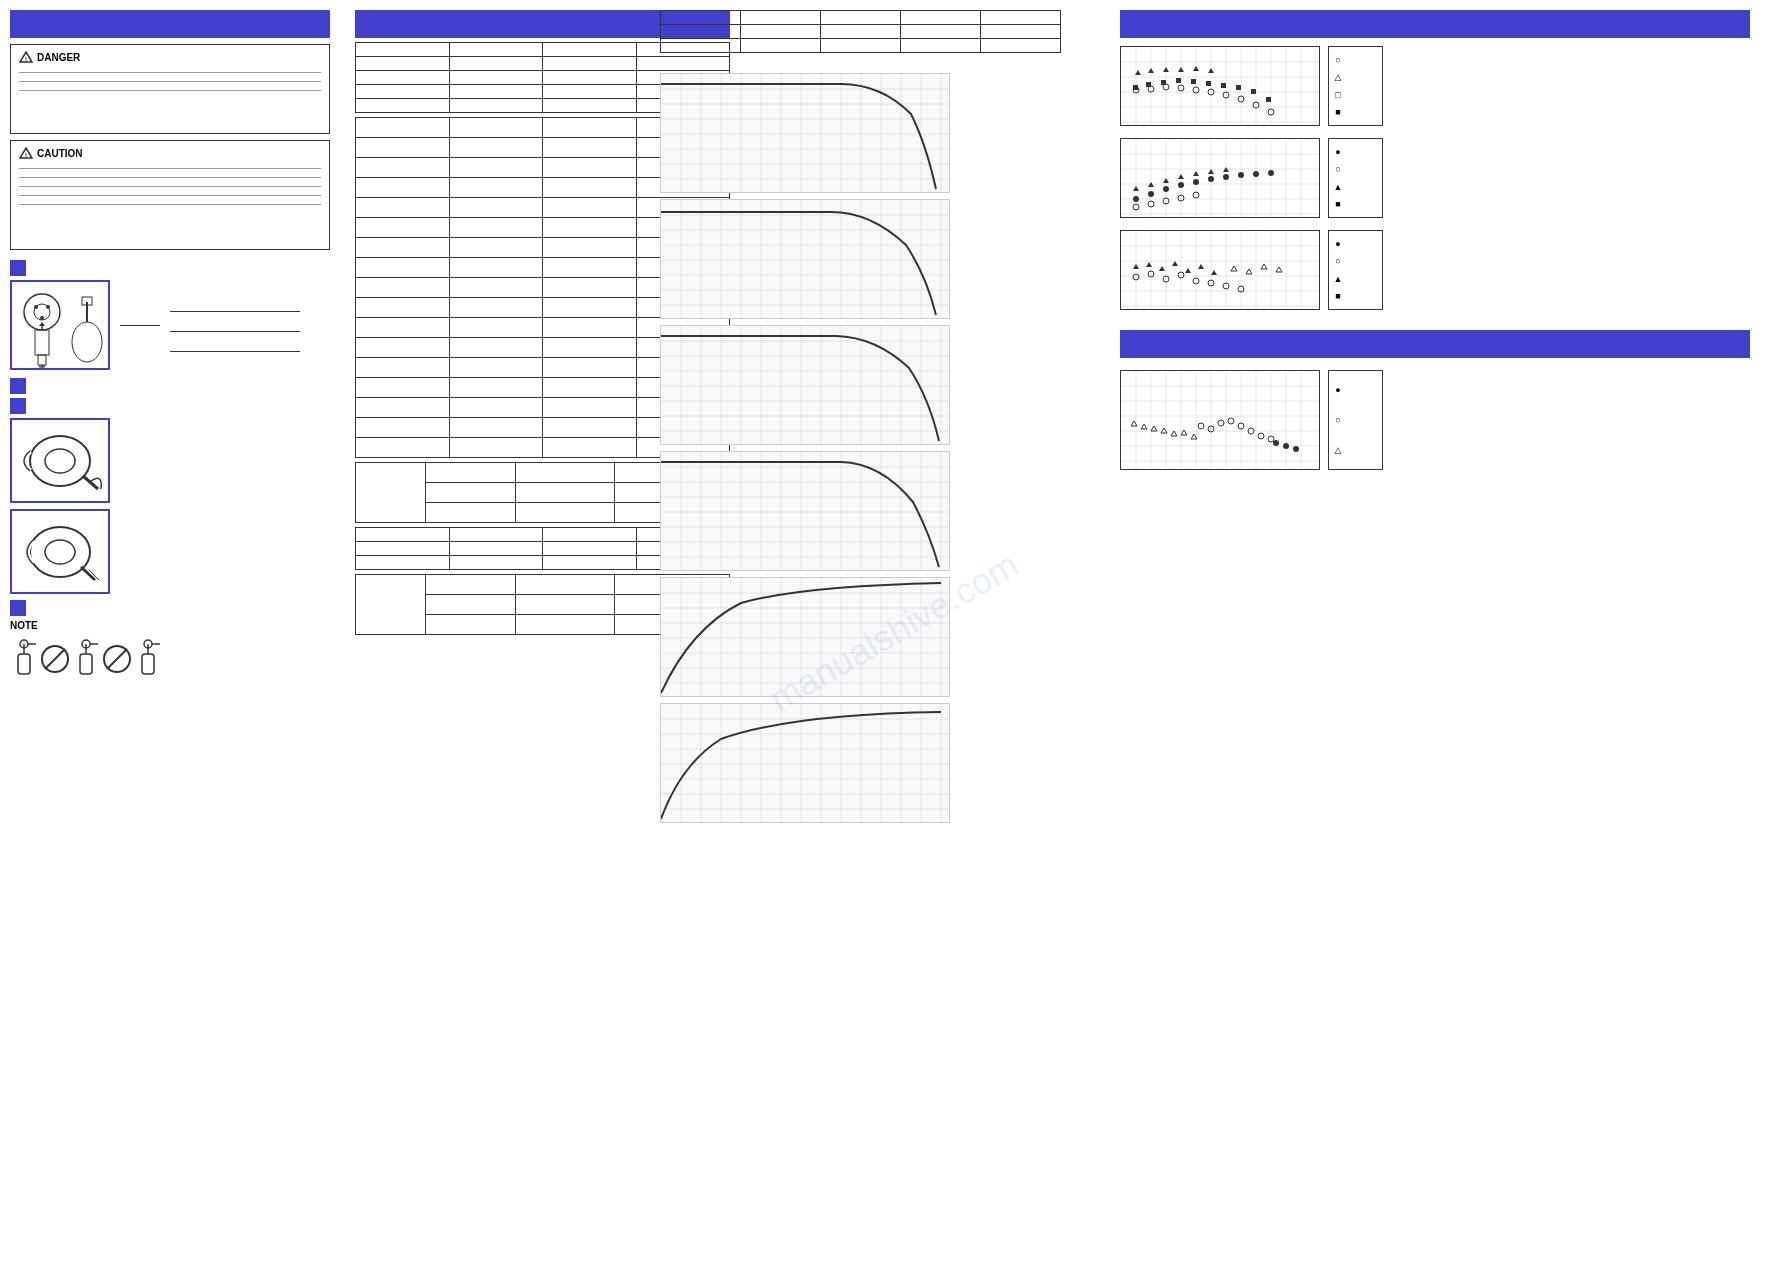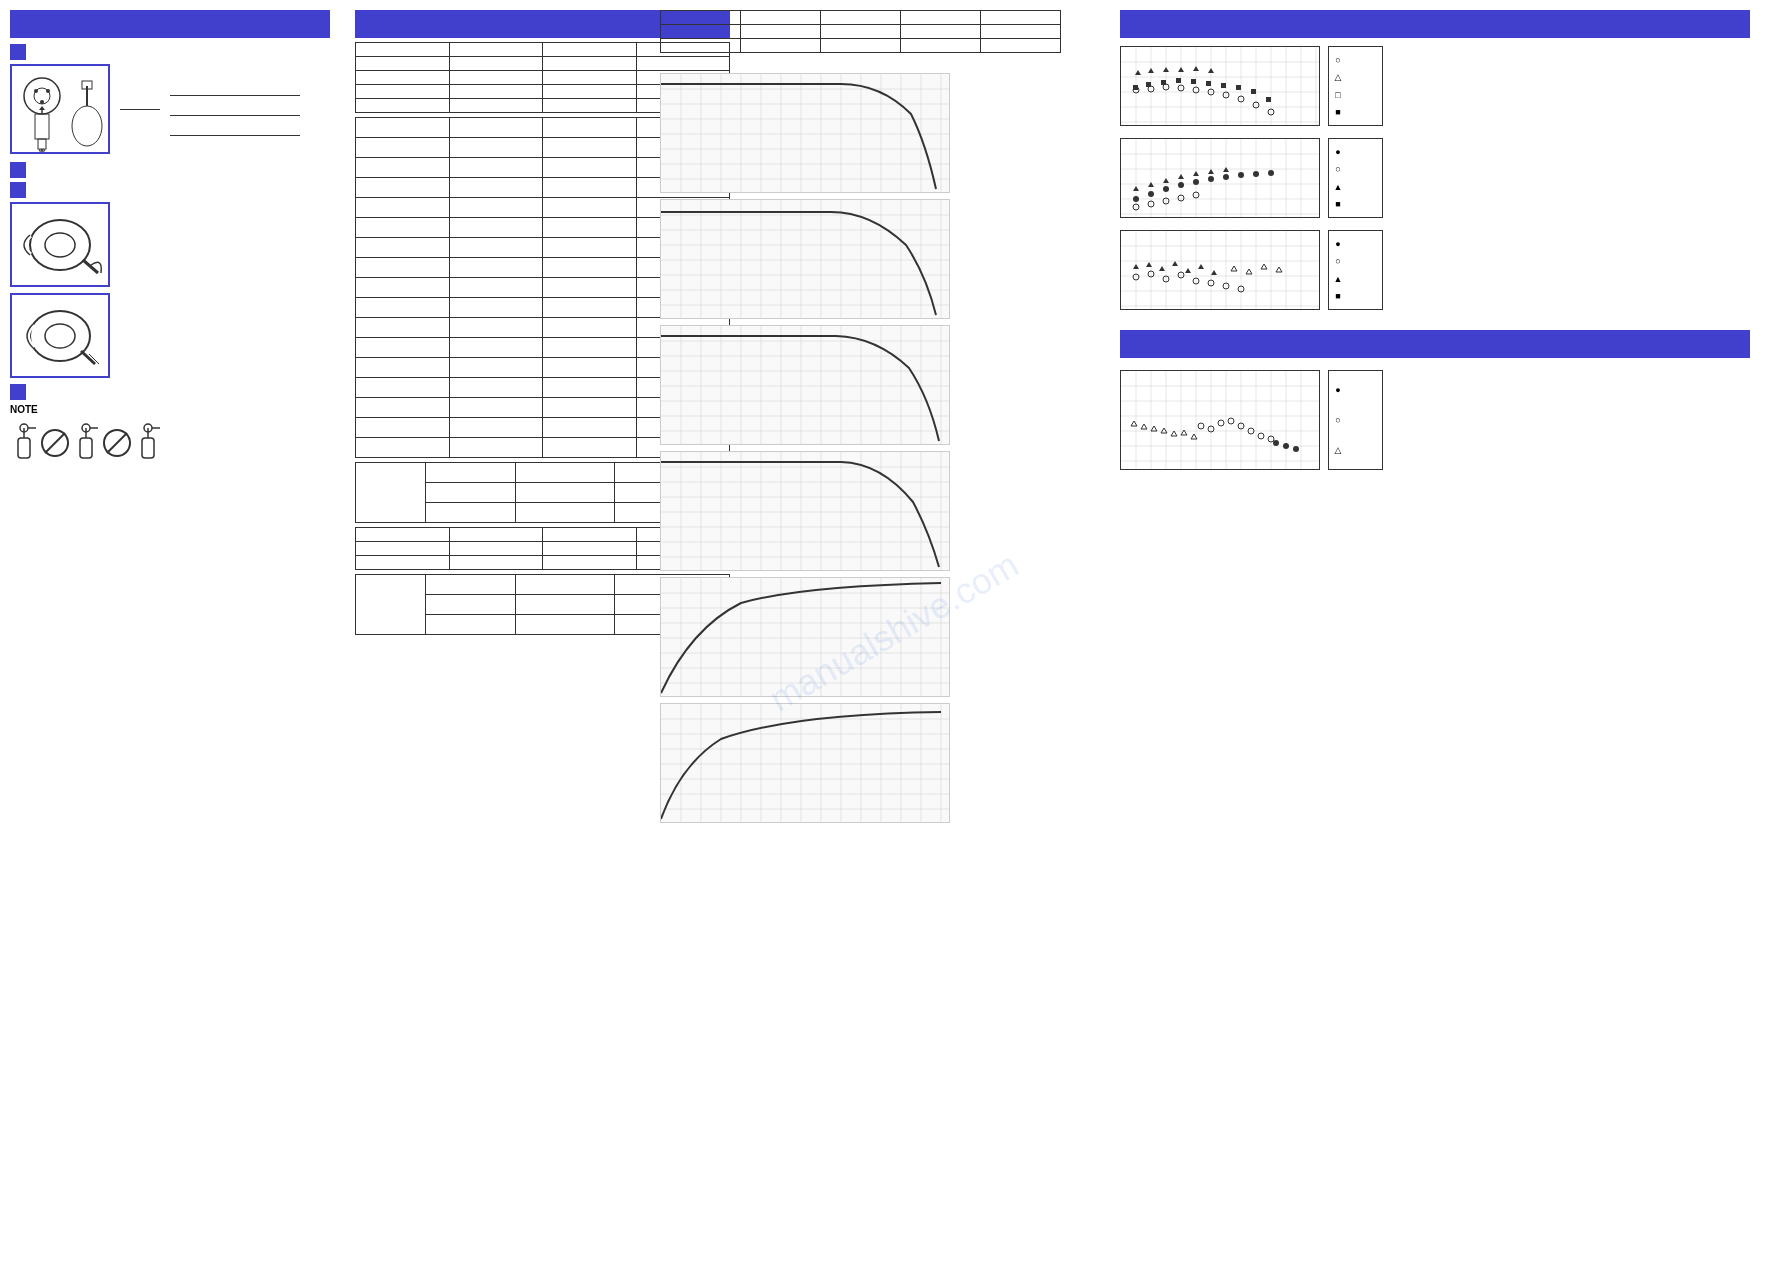--- a/index.html
+++ b/index.html
@@ -280,21 +280,51 @@
       z-index: 100;
     }
   </style>
 </head>
 <body>
 
 <div class="left-col">
 
   <div class="blue-header-bar"></div>
 
-
+  <div class="danger-box">
+    <div class="danger-title">
+
+      <svg width="14" height="12" viewBox="0 0 14 12">
+        <polygon points="7,1 13,11 1,11" fill="none" stroke="#333" stroke-width="1.5"></polygon>
+        <text x="7" y="9.5" text-anchor="middle" font-size="6" font-weight="bold">!</text>
+      </svg>
+      <span>DANGER</span>
+    </div>
+
+    <div style="height:6px; border-bottom:1px solid #999; margin-bottom:3px;"></div>
+    <div style="height:6px; border-bottom:1px solid #999; margin-bottom:3px;"></div>
+    <div style="height:6px; border-bottom:1px solid #999; margin-bottom:3px;"></div>
+    <div style="height:6px; margin-bottom:3px;"></div>
+  </div>
+
+  <div class="caution-box">
+    <div class="caution-title">
+      <svg width="14" height="12" viewBox="0 0 14 12">
+        <polygon points="7,1 13,11 1,11" fill="none" stroke="#333" stroke-width="1.5"></polygon>
+        <text x="7" y="9.5" text-anchor="middle" font-size="6" font-weight="bold">!</text>
+      </svg>
+      <span>CAUTION</span>
+    </div>
+    <div style="height:6px; border-bottom:1px solid #999; margin-bottom:3px;"></div>
+    <div style="height:6px; border-bottom:1px solid #999; margin-bottom:3px;"></div>
+    <div style="height:6px; border-bottom:1px solid #999; margin-bottom:3px;"></div>
+    <div style="height:6px; border-bottom:1px solid #999; margin-bottom:3px;"></div>
+    <div style="height:6px; border-bottom:1px solid #999; margin-bottom:3px;"></div>
+    <div style="height:6px; margin-bottom:3px;"></div>
+  </div>
 
   <div class="blue-square-small"></div>
 
   <div class="diagram-inline">
     <div class="diagram-box">
       
       <svg width="100" height="90" viewBox="0 0 100 90">
 
         <circle cx="30" cy="30" r="18" fill="none" stroke="#333" stroke-width="1.5"></circle>
         <circle cx="30" cy="30" r="8" fill="none" stroke="#333" stroke-width="1"></circle>

